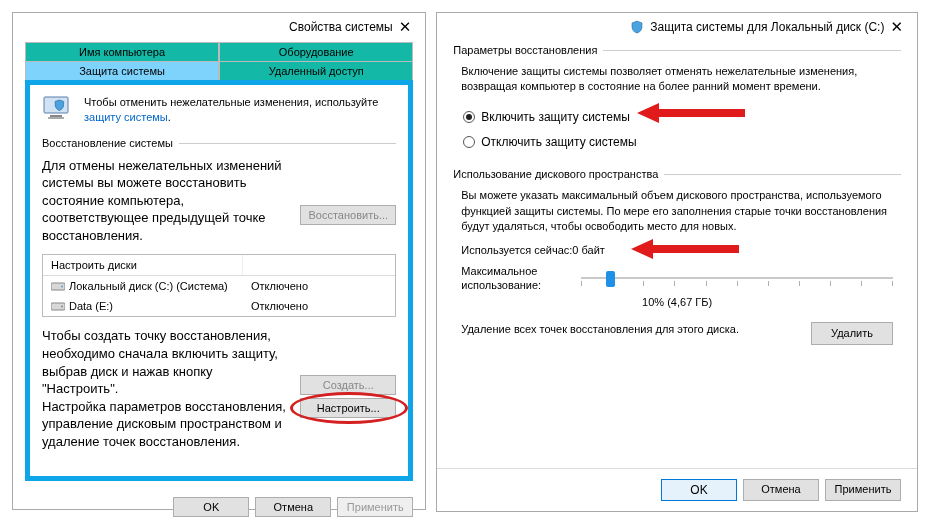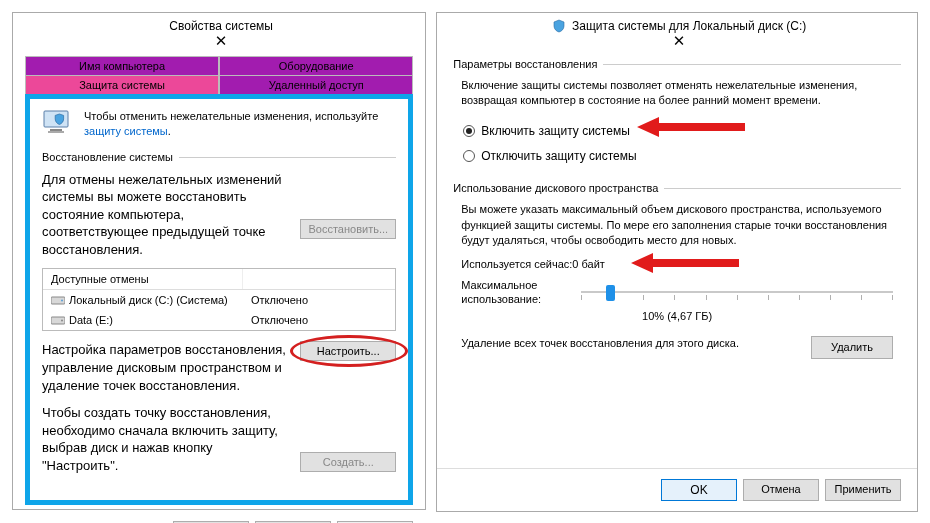--- a/index.html
+++ b/index.html
@@ -22,21 +22,20 @@
     position: relative;
   }
   .win-left { width: 430px; height: 498px; }
   .win-right { width: 500px; height: 500px; }
   .titlebar {
     display: flex;
     align-items: center;
     justify-content: flex-end;
     padding: 6px 8px 4px 12px;
     font-size: 12px;
-    flex-direction: column;
   }
   .titlebar .close {
     font-size: 15px;
     line-height: 15px;
     padding: 0 6px;
     cursor: default;
   }
   .title-left-group { display: flex; align-items: center; gap: 6px; }
   .shield-ico {
     width: 14px; height: 14px;
@@ -54,23 +53,23 @@
     padding: 3px 0;
     text-align: center;
     background: #fff;
     cursor: default;
   }
   .tab-row.top .tab { flex: 1; }
   .tab-row.bot .tab { flex: 1; }
   .tab.active {
     position: relative;
     z-index: 2;
-    background: #ec4899;
-  }
-  .tab.inactive { background: #a21caf; }
+    background: #7dd3fc;
+  }
+  .tab.inactive { background: #14b8a6; }
   .tab-panel {
     border: 5px solid #0ea5e9;
     margin: 0 12px 8px 12px;
     padding: 10px 12px 16px 12px;
     flex: 1;
     position: relative;
   }
   .info-row { display: flex; gap: 8px; margin-bottom: 12px; }
   .monitor-ico {
     width: 34px; height: 28px;
@@ -257,21 +256,21 @@
       <div class="side-by">
         <div class="side-text">Для отмены нежелательных изменений системы вы можете восстановить состояние компьютера, соответствующее предыдущей точке восстановления.</div>
         <div class="btn disabled">Восстановить...</div>
       </div>
     </div>
 
     <div class="section">
 
       <div class="disk-table">
         <div class="thead">
-          <div class="th c1">Доступные отмены</div>
+          <div class="th c1">Настроить диски</div>
         </div>
         <div class="trow">
           <div class="td c1">
             <svg class="drv-ico" viewBox="0 0 14 12">
                 <rect x="0" y="3" width="14" height="7" rx="1" fill="#d8d8d8" stroke="#888"></rect>
                 <circle cx="11" cy="6.5" r="1" fill="#5aa0d8"></circle>
               </svg>
             <span>Локальный диск (C:) (Система)</span>
           </div>
           <div class="td c2">Отключено</div>
@@ -281,29 +280,29 @@
             <svg class="drv-ico" viewBox="0 0 14 12">
                 <rect x="0" y="3" width="14" height="7" rx="1" fill="#d8d8d8" stroke="#888"></rect>
                 <circle cx="11" cy="6.5" r="1" fill="#888"></circle>
               </svg>
             <span>Data (E:)</span>
           </div>
           <div class="td c2">Отключено</div>
         </div>
       </div>
 
+      <div class="side-by" style="margin-top:10px;">
+        <div class="side-text">Чтобы создать точку восстановления, необходимо сначала включить защиту, выбрав диск и нажав кнопку "Настроить".</div>
+        <div class="btn disabled">Создать...</div>
+      </div>
+
       <div class="side-by" style="position:relative;">
         <div class="side-text">Настройка параметров восстановления, управление дисковым пространством и удаление точек восстановления.</div>
         <div class="btn">Настроить...</div>
         <div class="red-ellipse" style="width:118px; height:32px; right:-12px; top:-6px;"></div>
-      </div>
-
-      <div class="side-by" style="margin-top:10px;">
-        <div class="side-text">Чтобы создать точку восстановления, необходимо сначала включить защиту, выбрав диск и нажав кнопку "Настроить".</div>
-        <div class="btn disabled">Создать...</div>
       </div>
     </div>
   </div>
 
   <div class="bottom-bar">
     <div class="btn-main">OK</div>
     <div class="btn-main">Отмена</div>
     <div class="btn-main disabled">Применить</div>
   </div>
 </div>

